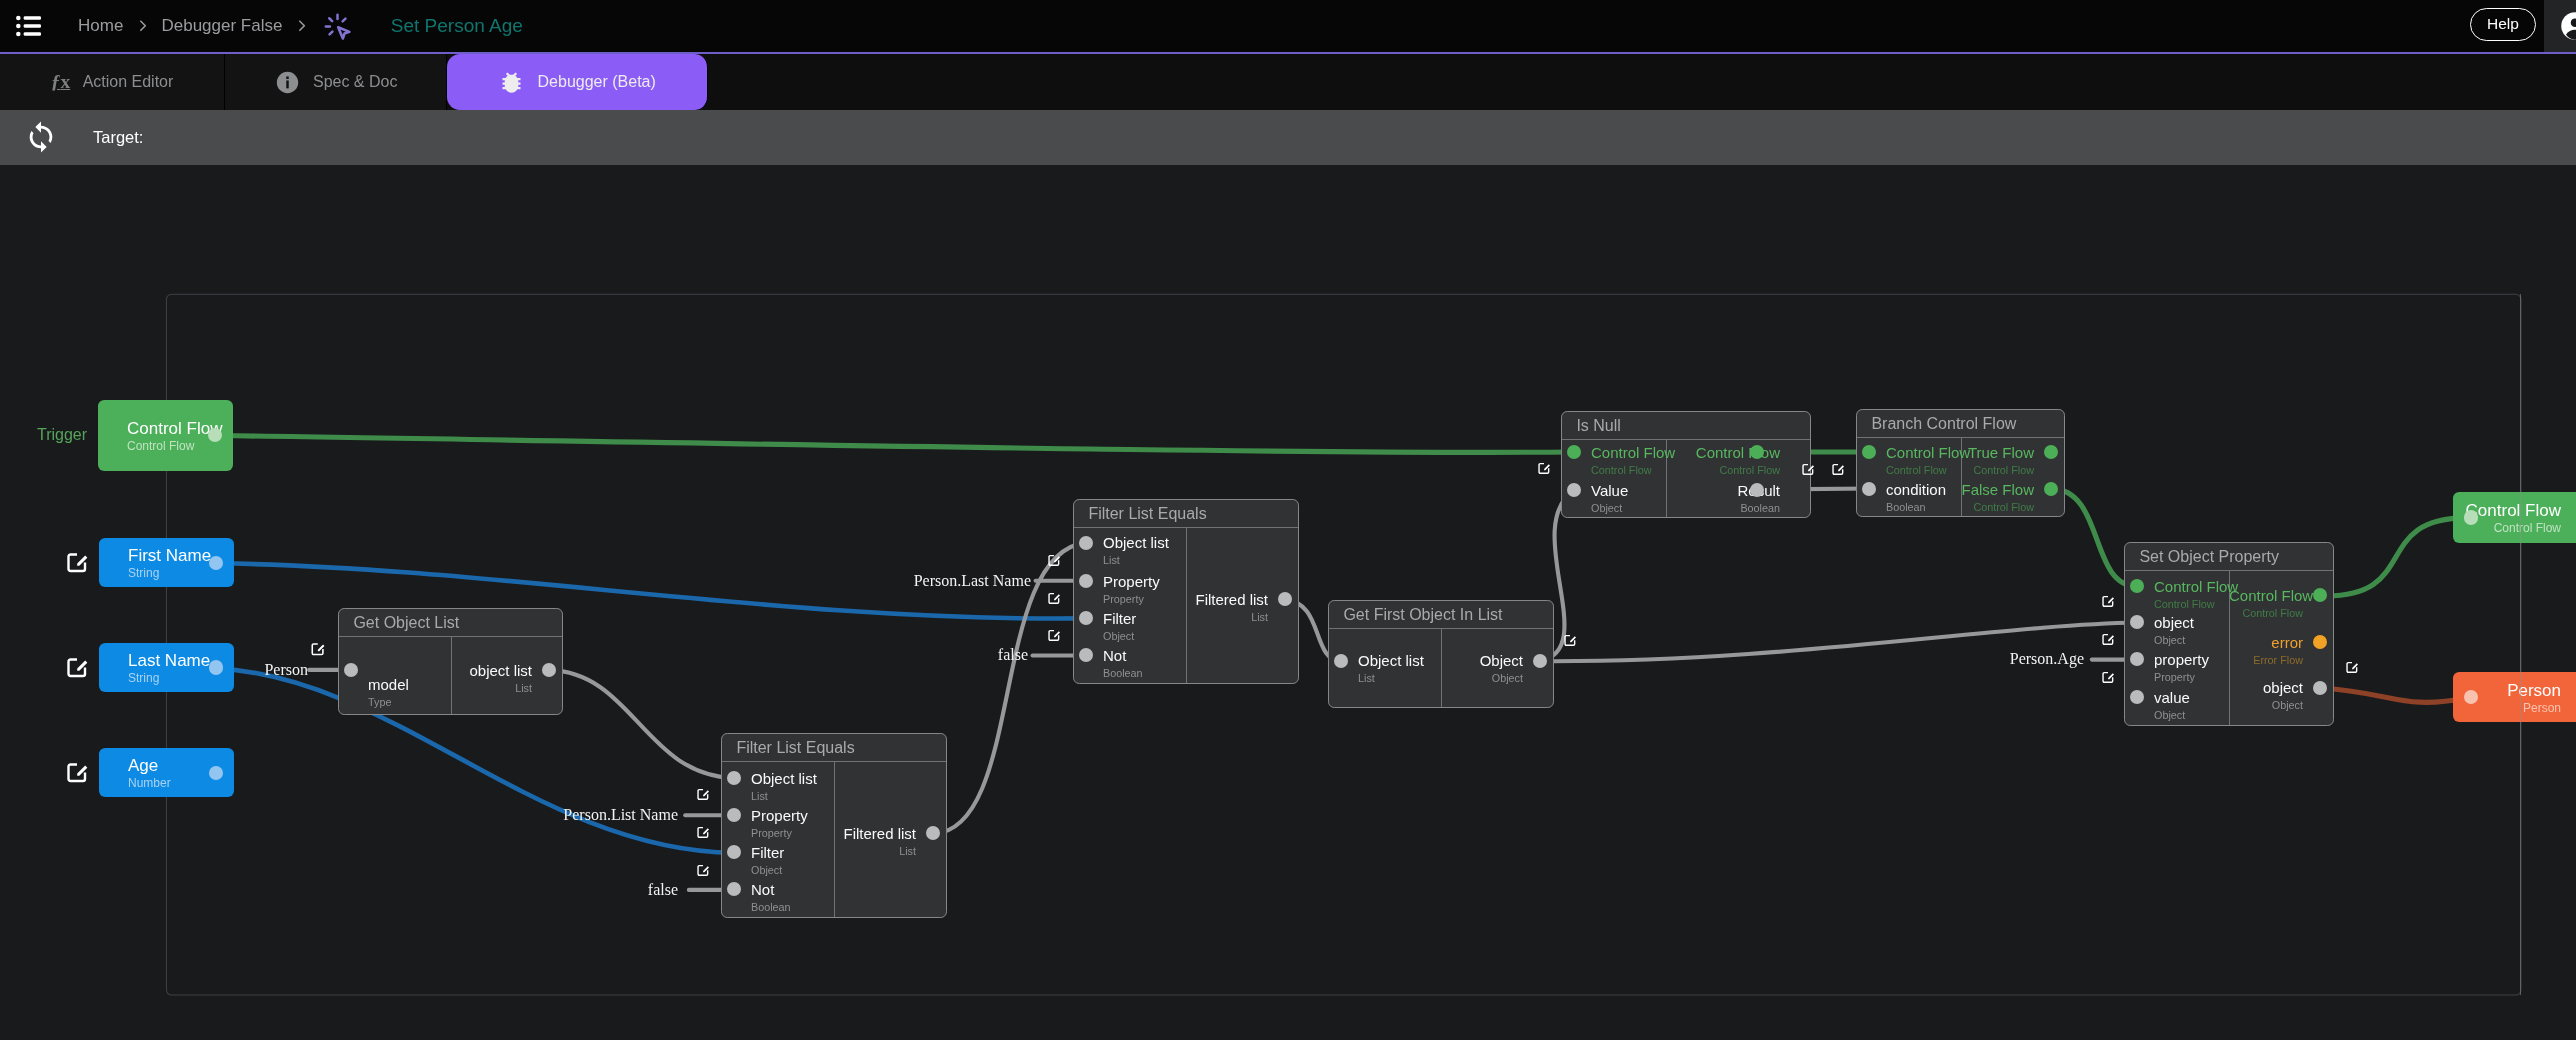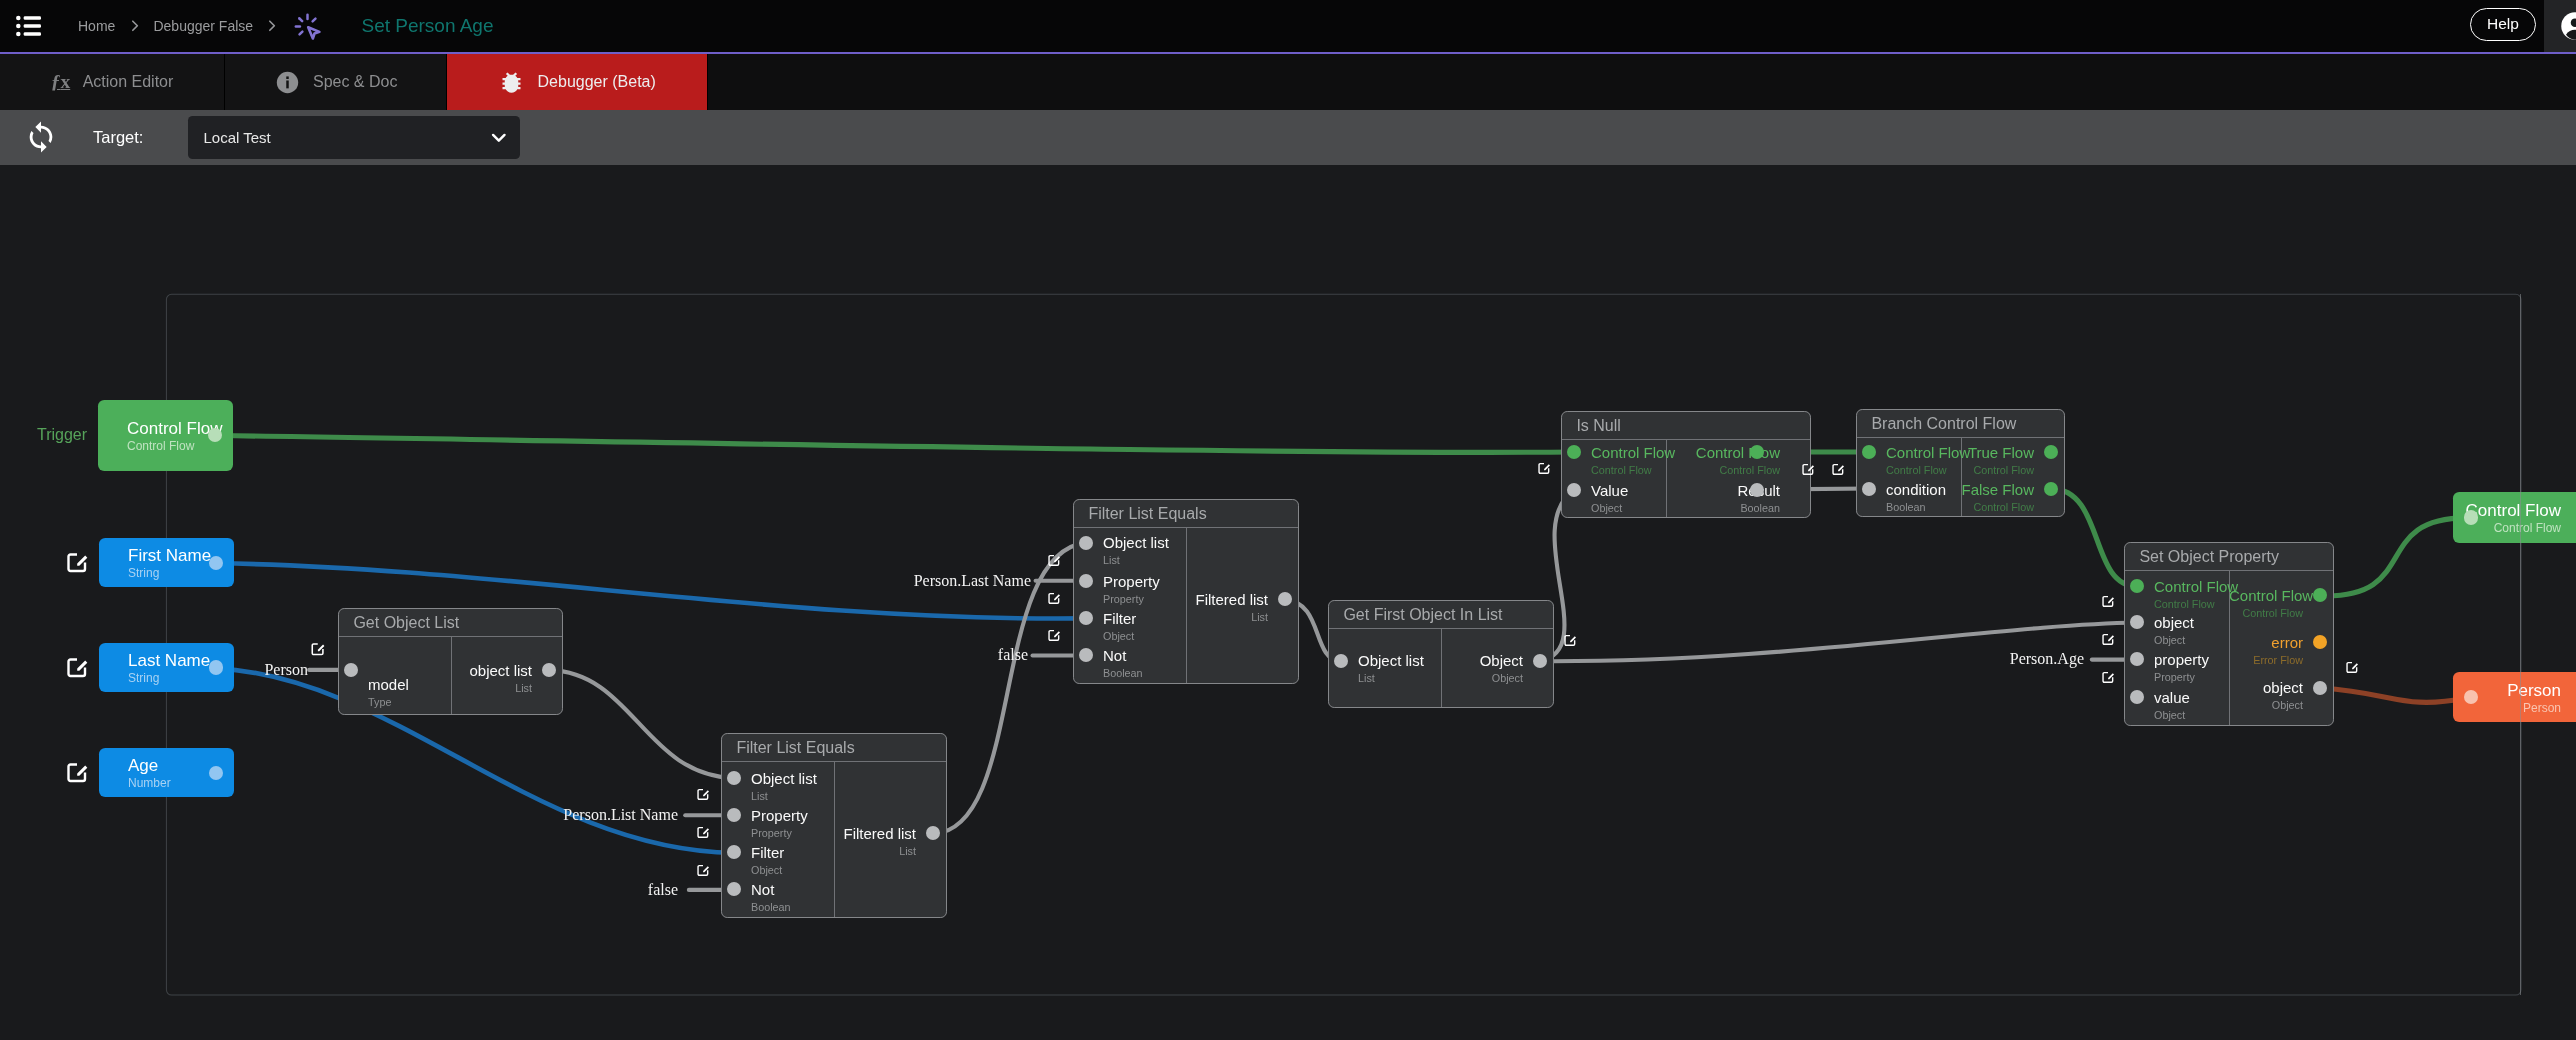--- a/index.html
+++ b/index.html
@@ -2,34 +2,34 @@
 <html style="font-size:8.2px"><head>
 <meta charset="utf-8">
 <style>
   html,body{margin:0;padding:0;}
   body{width:2605px;height:1041px;background:#191a1c;font-family:"Liberation Sans",sans-serif;overflow:hidden;position:relative;}
 
   
   .topbar{position:absolute;left:0;top:0;width:2605px;height:52px;background:#060607;z-index:10;}
   .menu-btn{position:absolute;left:13px;top:10.3px;width:32px;height:32px;}
   .crumbs{position:absolute;left:78px;top:0;height:52px;display:flex;align-items:center;gap:11.3px;}
-  .crumb{color:#9b9c9e;font-size:14px;}
+  .crumb{color:#9b9c9e;font-size:17px;}
   .crumb-sep{width:15.5px;height:15.5px;}
   .click-ic{width:33px;height:33px;}
   .page-title{color:#0f766e;font-size:19px;margin-left:26px;}
   .help-btn{position:absolute;left:2470px;top:7.7px;width:66px;height:33px;border:1.5px solid #ffffff;border-radius:17.5px;color:#fff;font-size:15.5px;display:flex;align-items:center;justify-content:center;box-sizing:border-box;background:transparent;}
   .avatar-panel{position:absolute;left:2544px;top:0;width:61px;height:52px;background:#232426;display:flex;align-items:center;justify-content:center;}
   .avatar{width:30px;height:30px;}
 
   .accent-line{position:absolute;left:0;top:52px;width:2605px;height:2.6px;background:#6f5ec9;z-index:10;}
 
   
   .tabbar{position:absolute;left:0;top:54px;width:2605px;height:56px;background:#0e0e0f;display:flex;z-index:10;}
   .tab{display:flex;align-items:center;justify-content:center;gap:12.4px;background:#131314;border-right:1.5px solid #000;color:#8d8e90;font-size:16px;box-sizing:border-box;}
-  .tab.active{background:#b91c1c;color:#ededee;}
+  .tab.active{background:#8b5cf6;color:#ededee;border-radius:13px;}
   .fx-ic{font-size:19.6px;font-weight:bold;color:#7e7f81;font-family:"Liberation Serif",serif;text-decoration:underline;}
   .tab-ic{width:27px;height:27px;}
 
   
   .targetbar{position:absolute;left:0;top:110px;width:2605px;height:55px;background:#4a4b4d;z-index:10;}
   .refresh-ic{position:absolute;left:24px;top:10.3px;width:34px;height:34px;}
   .target-label{position:absolute;left:93px;top:0;height:55px;line-height:55px;color:#fff;font-size:16.5px;text-align:right;}
   .dropdown{position:absolute;left:188px;top:6.2px;width:332px;height:43px;background:#202124;border-radius:4.6px;}
   .dropdown-value{position:absolute;left:15.5px;top:0;height:43px;line-height:43px;color:#e8e8e8;font-size:15px;}
   .dd-chev{position:absolute;right:11.3px;top:12px;width:19.6px;height:19.6px;}
@@ -140,26 +140,20 @@
   </div>
 </div>
 
 <div class="targetbar">
   <span class="refresh-ic">
     <svg viewBox="0 0 24 24" fill="#ffffff">
         <path d="M12 4V1L8 5l4 4V6c3.31 0 6 2.69 6 6 0 1.01-.25 1.97-.7 2.8l1.46 1.46A7.93 7.93 0 0 0 20 12c0-4.42-3.58-8-8-8zm0 14c-3.31 0-6-2.69-6-6 0-1.01.25-1.97.7-2.8L5.24 7.74A7.93 7.93 0 0 0 4 12c0 4.42 3.58 8 8 8v3l4-4-4-4v3z"></path>
       </svg>
   </span>
   <span class="target-label">Target:</span>
-  <div class="dropdown">
-    <span class="dropdown-value">Local Test</span>
-    <span class="dd-chev"><svg viewBox="0 0 24 24">
-          <path d="M5 8.5l7 7 7-7" fill="none" stroke="#ffffff" stroke-width="3" stroke-linecap="round" stroke-linejoin="round"></path>
-        </svg></span>
-  </div>
 </div>
 
 <div id="canvas-root">
     <svg id="edges-svg" width="2605" height="1041" viewBox="0 0 5056 2020">
       <rect x="323" y="571" width="4570" height="1360" rx="10" fill="none" stroke="#3e4246" stroke-width="2"></rect>
       <path d="M422,845 C1300,858 2500,882 3055,877" fill="none" stroke="#3e8b4a" stroke-width="10" stroke-linecap="round"></path>
       <path d="M420,1093 C960,1100 1520,1207 2107,1200" fill="none" stroke="#1a68ab" stroke-width="9" stroke-linecap="round"></path>
       <path d="M420,1297 C770,1315 1040,1650 1425,1655" fill="none" stroke="#1a68ab" stroke-width="9" stroke-linecap="round"></path>
       <path d="M600,1300 L681,1300" fill="none" stroke="#96989a" stroke-width="8" stroke-linecap="round"></path>
       <path d="M1066,1300 C1230,1306 1250,1504 1425,1510" fill="none" stroke="#96989a" stroke-width="8" stroke-linecap="round"></path>

